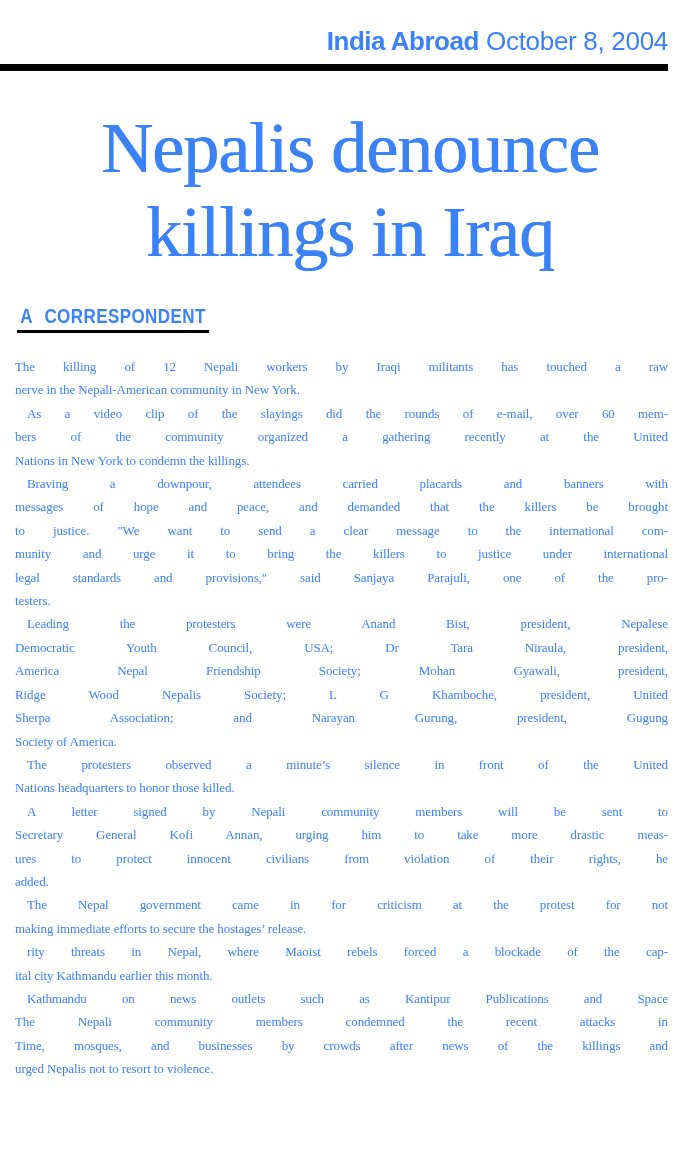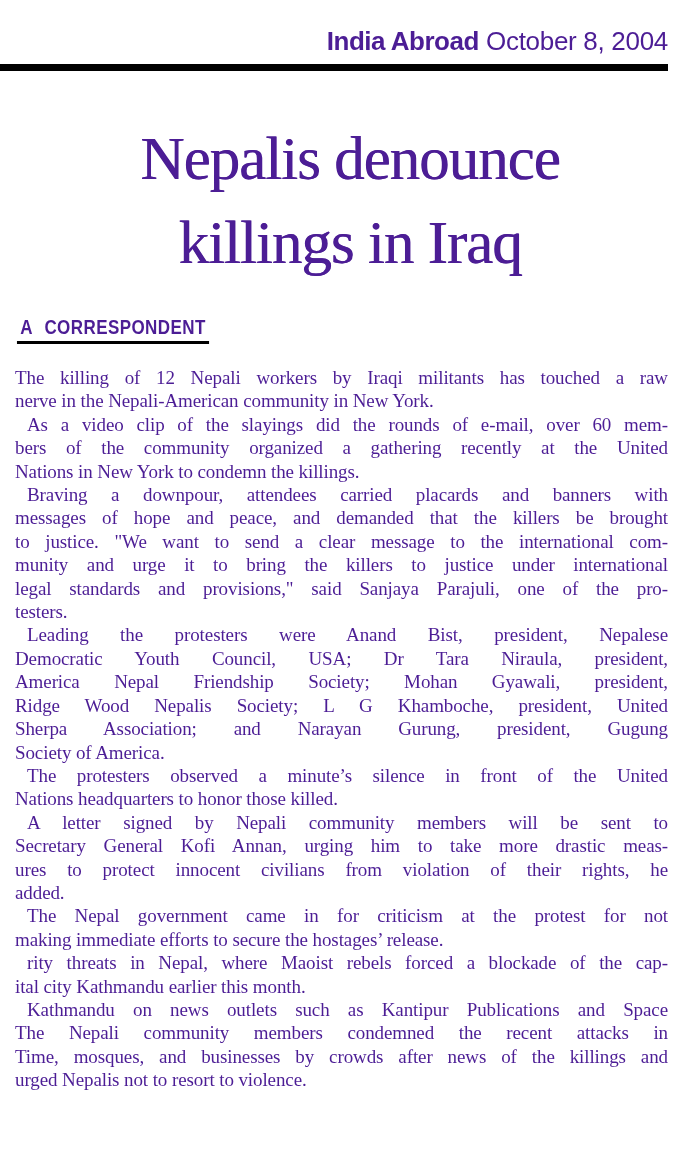--- a/index.html
+++ b/index.html
@@ -1,21 +1,21 @@
 <!DOCTYPE html>
 <html><head>
 <meta charset="utf-8">
 <style>
   html, body { margin: 0; padding: 0; background: #ffffff; }
   .page {
     position: relative;
     width: 700px;
     height: 1161px;
     background: #ffffff;
-    color: #4c1d95;
+    color: #3b82f6;
     overflow: hidden;
     font-family: "Liberation Serif", "DejaVu Serif", serif;
   }
   
   .masthead {
     padding: 26px 32px 0 0;
     text-align: right;
     font-family: "Liberation Sans", "DejaVu Sans", sans-serif;
     font-size: 26px;
     line-height: 30px;
@@ -26,24 +26,24 @@
     letter-spacing: -0.5px;
   }
   .masthead .date { letter-spacing: -0.3px; }
   .rule {
     height: 7px;
     background: #000000;
     margin: 8px 32px 0 0;
   }
   
   .headline {
-    margin: 46px 0 0 0;
+    margin: 35px 0 0 0;
     text-align: center;
     font-weight: normal;
-    font-size: 61px;
+    font-size: 72px;
     line-height: 84px;
     letter-spacing: -1px;
     text-shadow: 0.6px 0 0 currentColor;
   }
   
   .byline {
     text-align: left;
     margin-top: 32px;
   }
   .byline .inner {
@@ -54,21 +54,21 @@
     line-height: 20px;
     letter-spacing: 0.5px;
     word-spacing: 8px;
     border-bottom: 3px solid #000000;
     padding: 0 4px 4px 4px;
     transform: scaleX(0.85);
   }
   
   .body {
     margin: 22px 32px 16px 15px;
-    font-size: 19px;
+    font-size: 13px;
     line-height: 23.4px;
     letter-spacing: -0.1px;
   }
   .para { margin: 0; }
   .line {
     text-align: justify;
     text-align-last: justify;
   }
   .line.last { text-align-last: left; }
   .para.indent .line:first-child { text-indent: 12px; }

